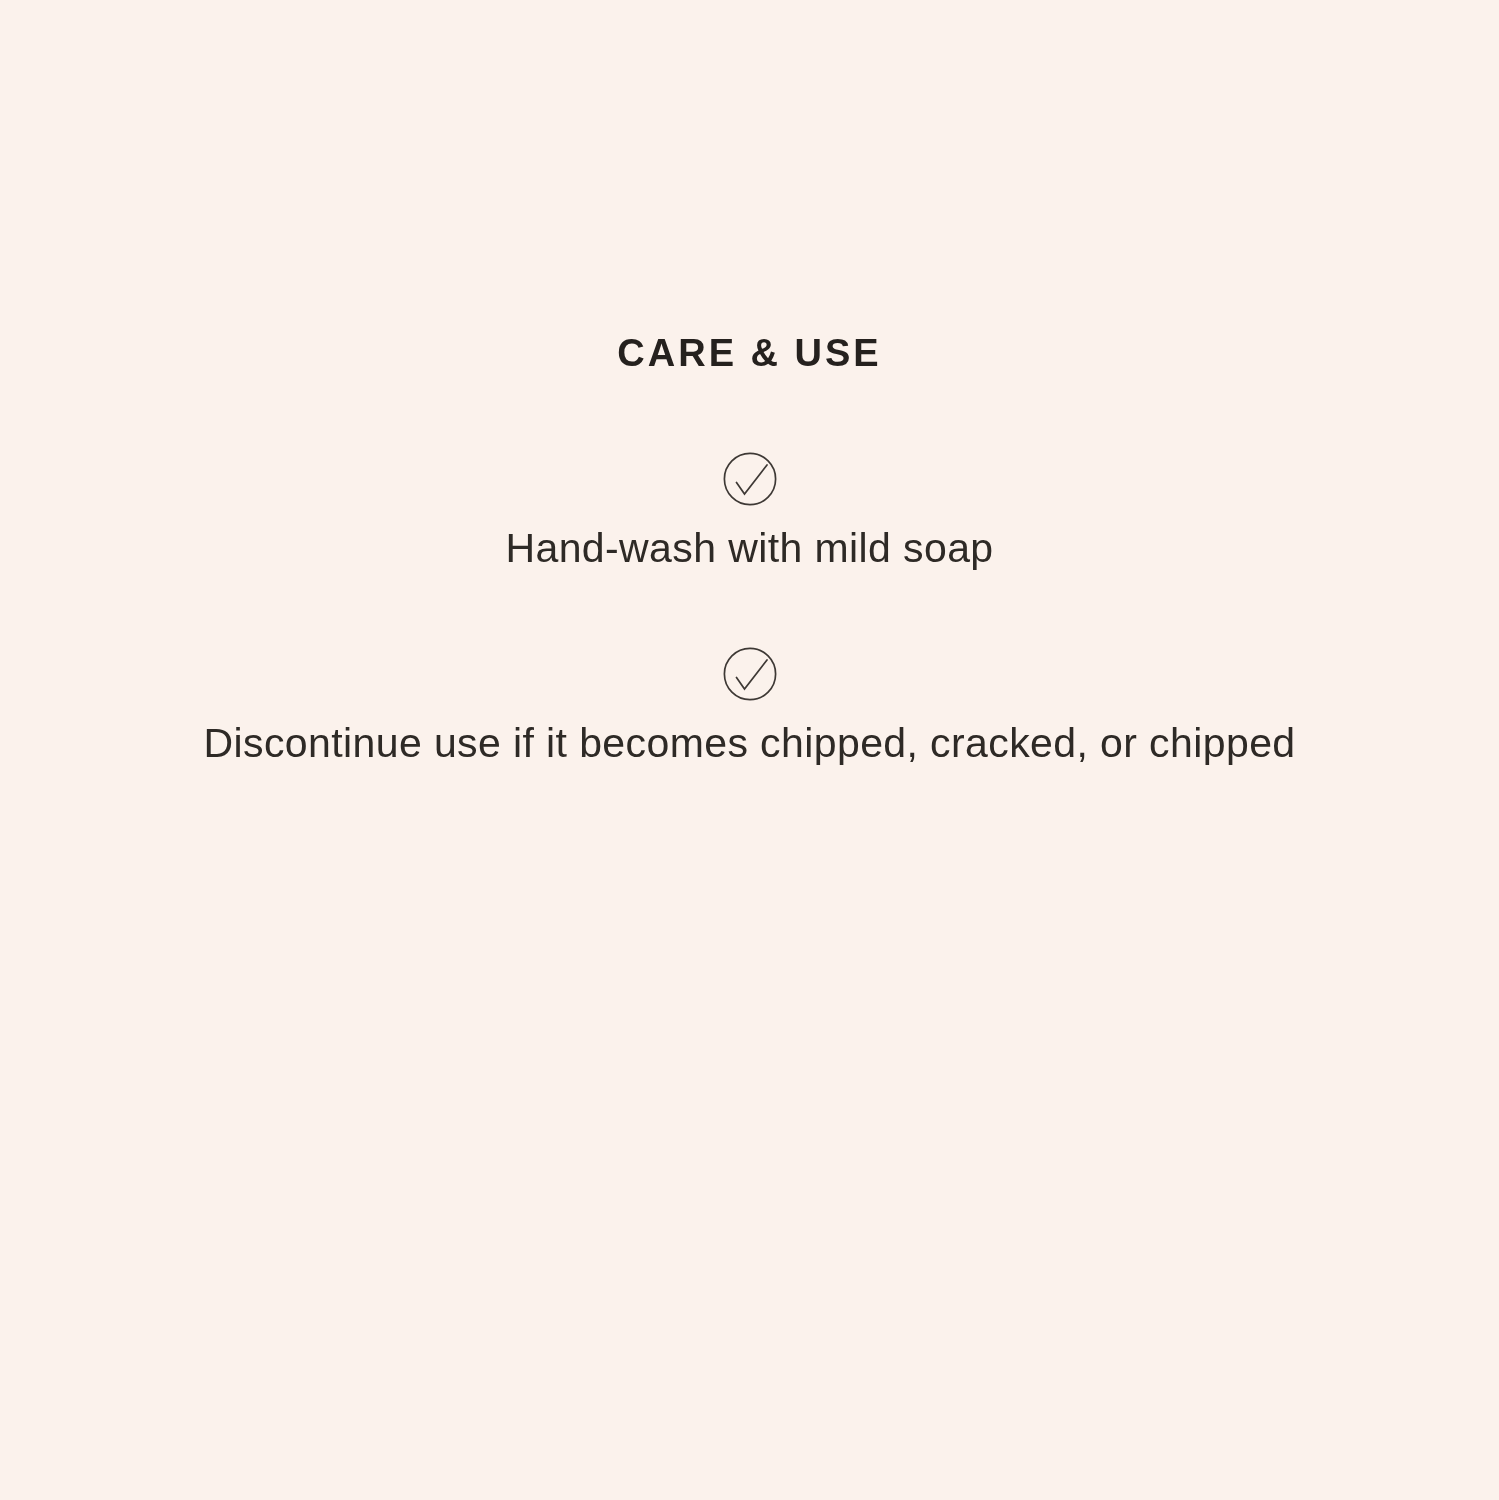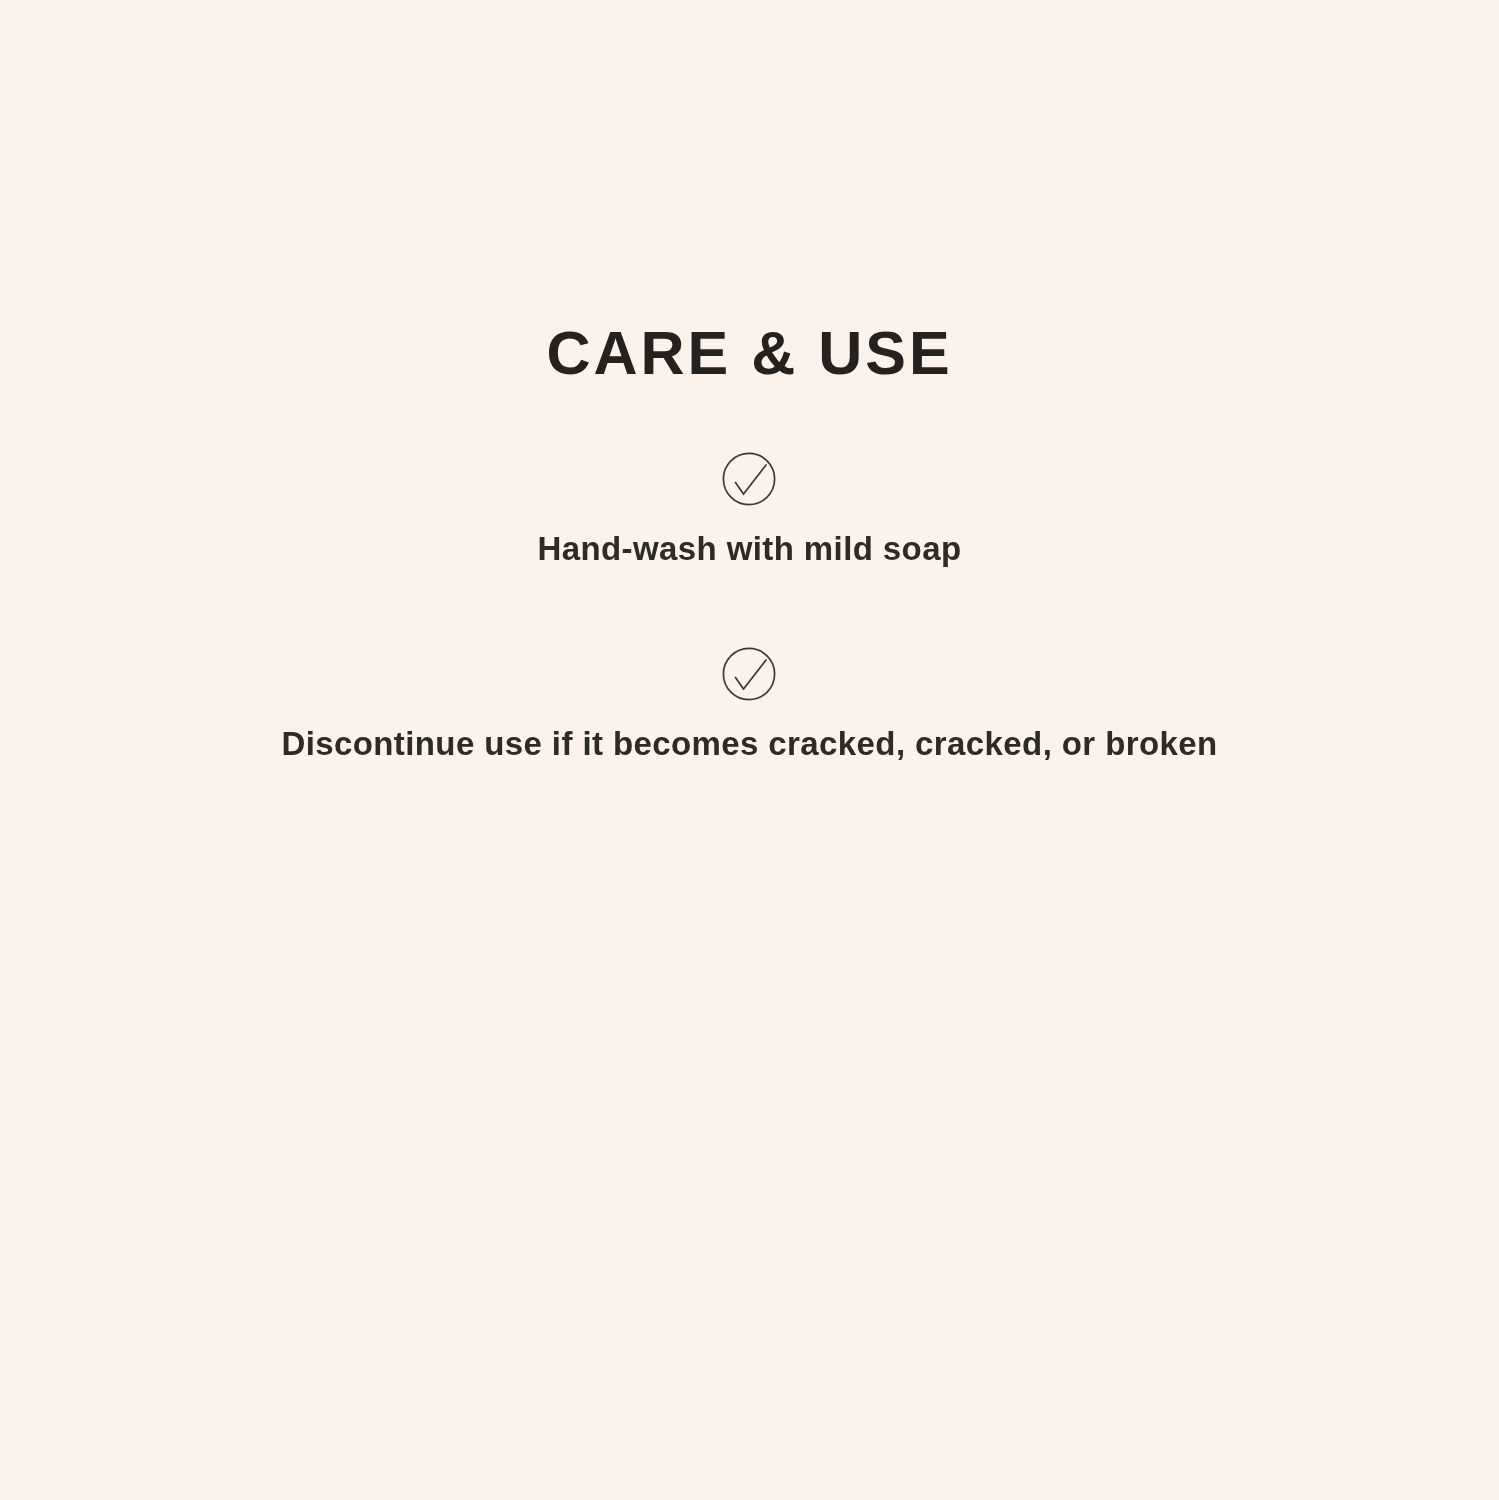--- a/index.html
+++ b/index.html
@@ -18,21 +18,21 @@
     position: absolute;
     top: 322px;
     left: 0;
     right: 0;
     display: flex;
     flex-direction: column;
     align-items: center;
   }
   .page-title {
     margin: 0 0 68px 0;
-    font-size: 61px;
+    font-size: 38px;
     line-height: 62px;
     font-weight: 700;
     letter-spacing: 3px;
     color: #25211E;
     text-align: center;
   }
   .care-list {
     display: flex;
     flex-direction: column;
     align-items: center;
@@ -48,23 +48,23 @@
     width: 54px;
     height: 54px;
     display: block;
   }
   .care-icon svg {
     width: 54px;
     height: 54px;
     display: block;
   }
   .care-label {
-    font-size: 33px;
+    font-size: 41px;
     line-height: 35px;
-    font-weight: 700;
+    font-weight: 400;
     letter-spacing: 0.4px;
     color: #2E2A26;
     text-align: center;
     white-space: nowrap;
   }
 </style>
 </head>
 <body>
 
 <div class="content">
@@ -85,17 +85,17 @@
 
 
 
     <div class="care-item">
       <span class="care-icon">
         <svg viewBox="0 0 54 54" aria-hidden="true">
           <circle cx="27" cy="27" r="25.6" fill="none" stroke="#3E3935" stroke-width="1.7"></circle>
           <path d="M13.5 30.5 L21.5 42 L44 13" fill="none" stroke="#3E3935" stroke-width="1.7" stroke-linecap="round" stroke-linejoin="miter"></path>
         </svg>
       </span>
-      <div class="care-label">Discontinue use if it becomes cracked, cracked, or broken</div>
+      <div class="care-label">Discontinue use if it becomes chipped, cracked, or chipped</div>
     </div>
 
   </div>
 </div>
 
 </body></html>

